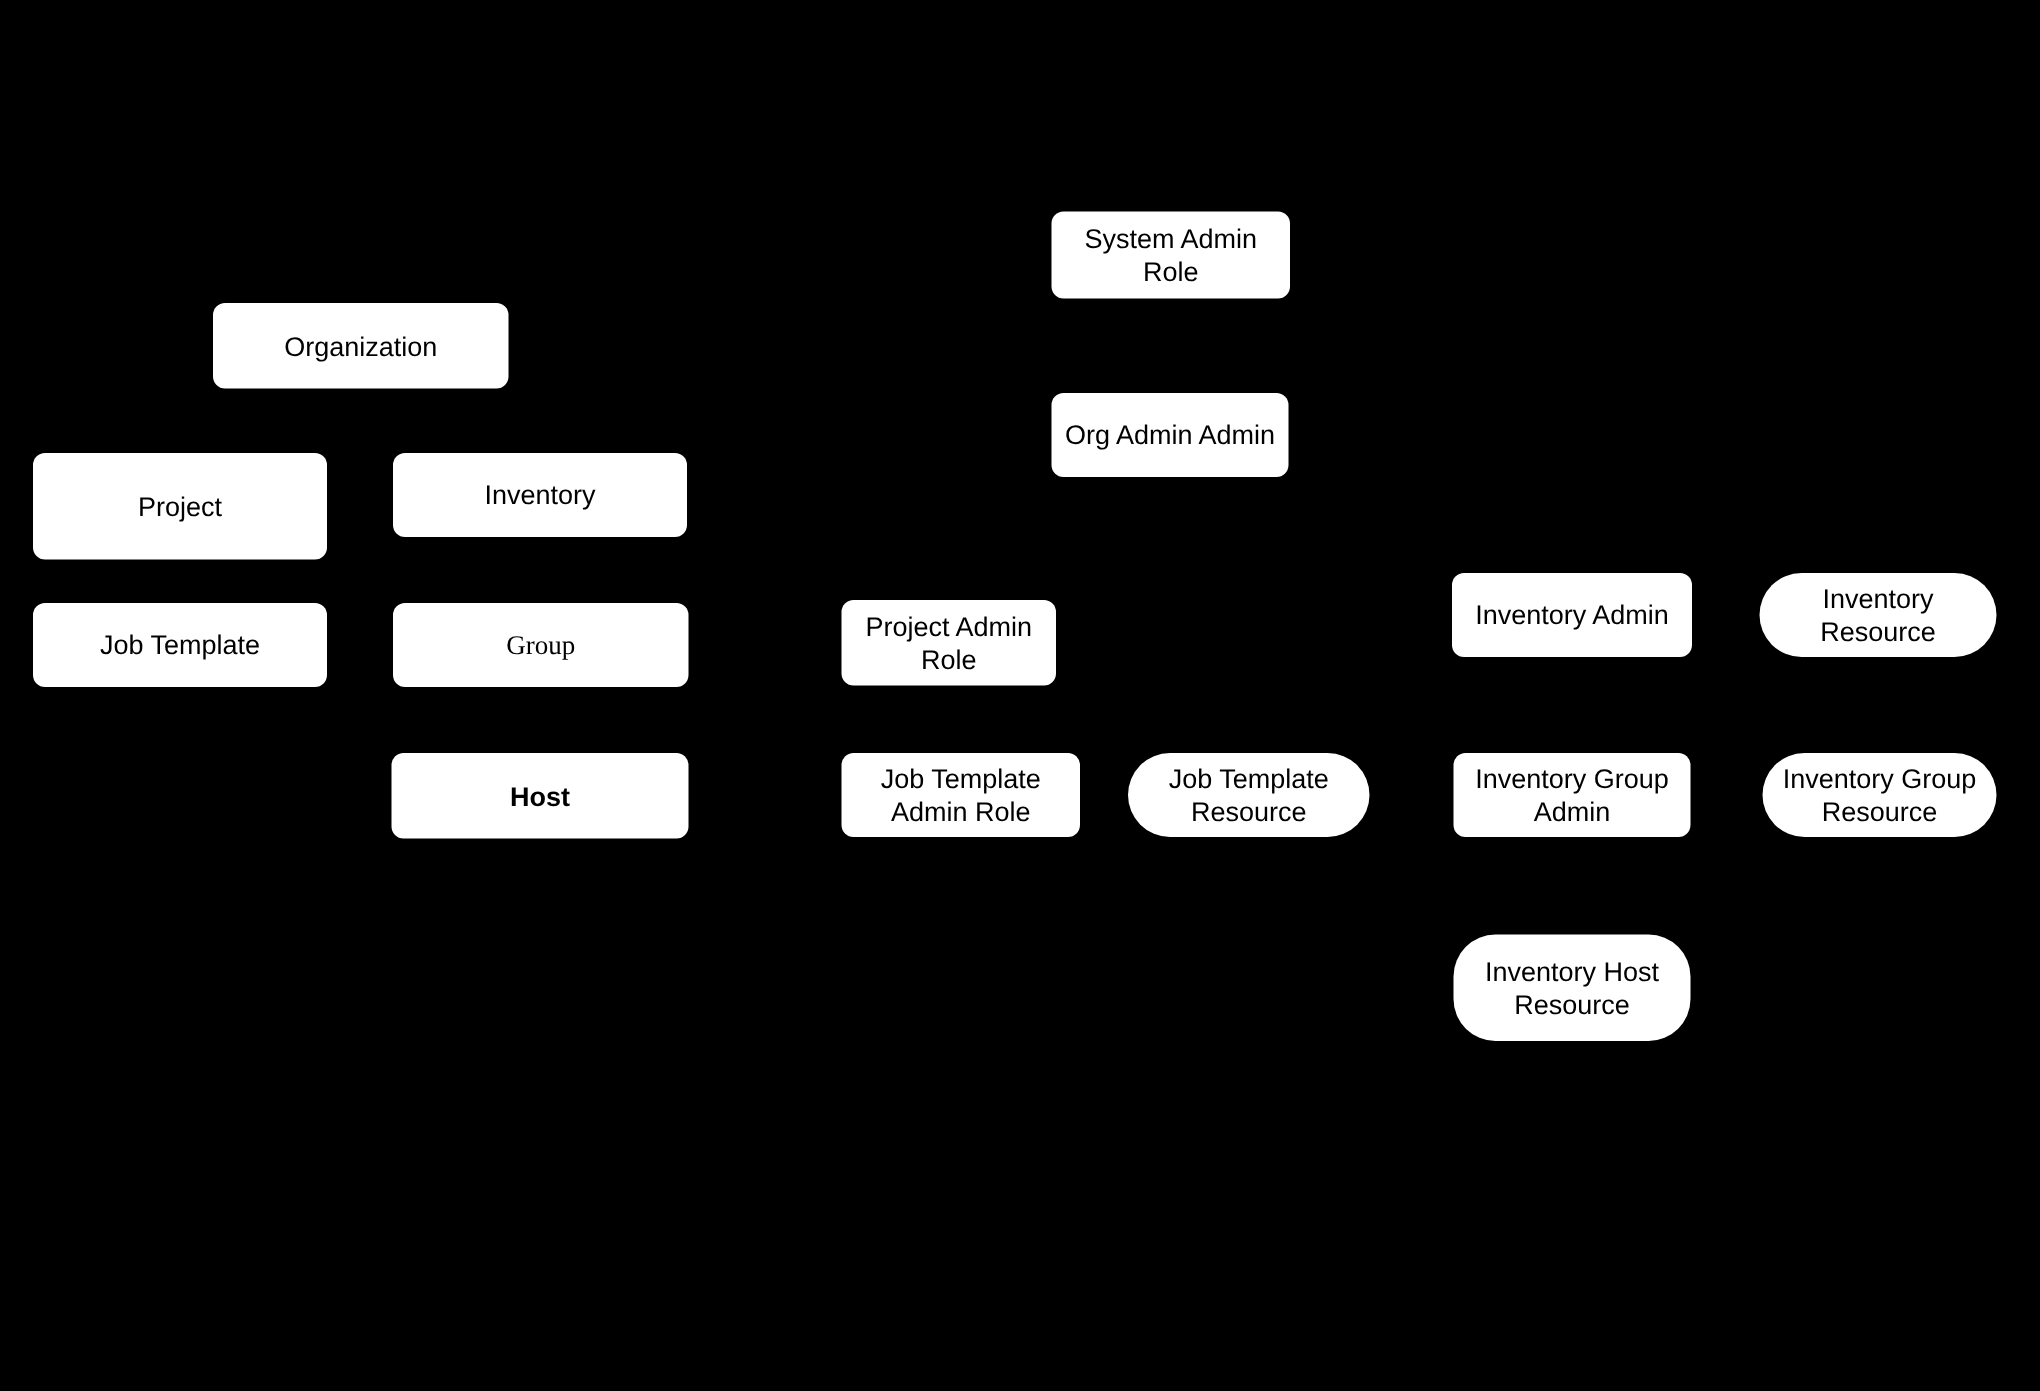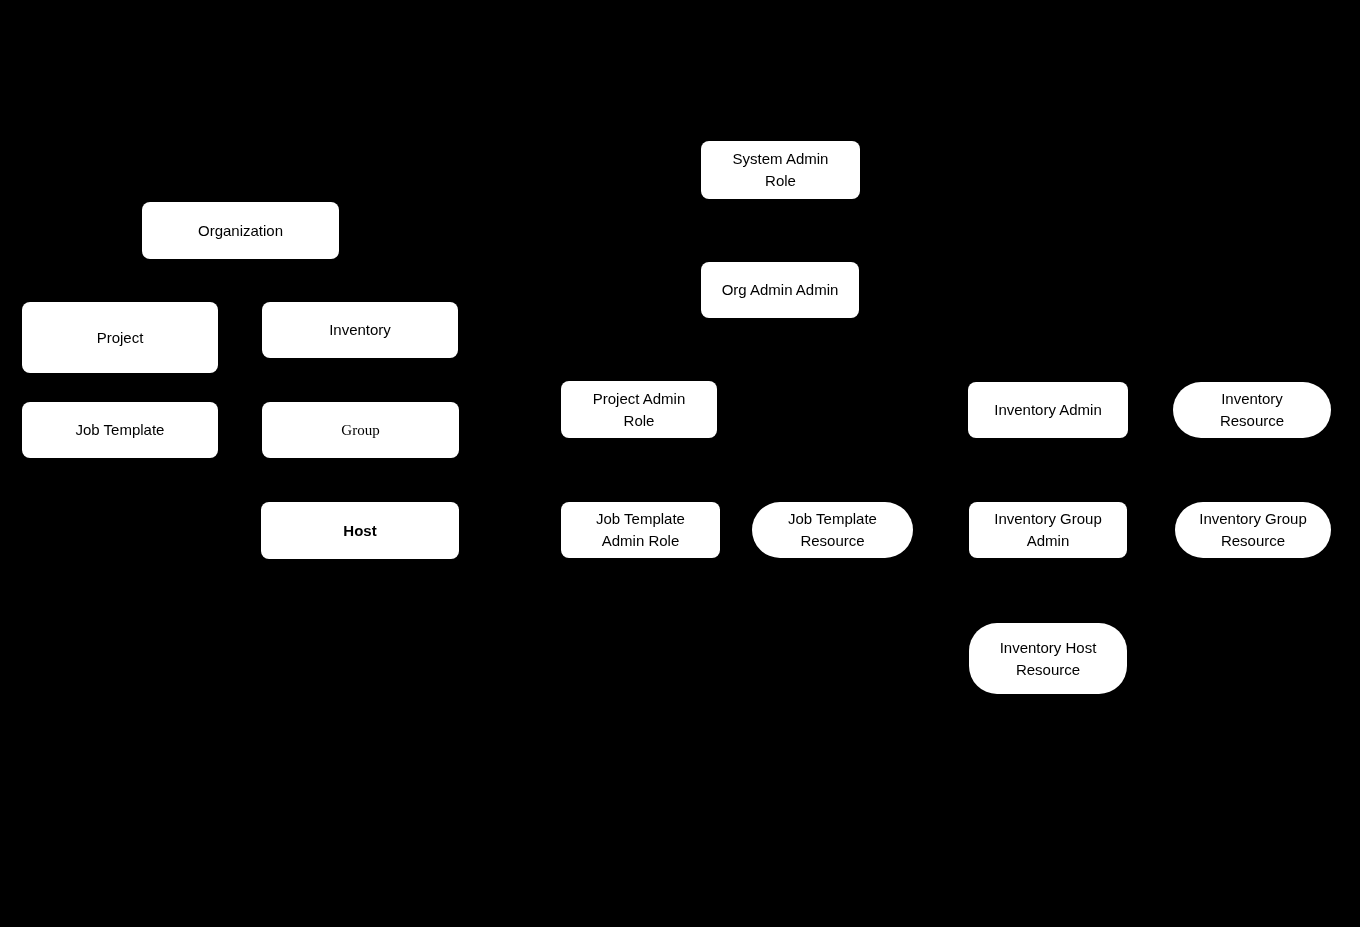--- a/index.html
+++ b/index.html
@@ -27,21 +27,21 @@
   .node.rect {
     border-radius: 8px;
   }
   .node.stadium {
     border-radius: 28px;
   }
   .node-label {
     display: block;
     width: 100%;
     text-align: center;
-    font-size: 15px;
+    font-size: 18px;
     line-height: 22px;
     white-space: pre-line;
   }
 </style>
 </head>
 <body>
 
 <div id="canvas">
 
   <div class="node rect" style="left:142px; top:202px; width:197px; height:57px;">
@@ -71,21 +71,21 @@
   <div class="node rect" style="left:701px; top:141px; width:159px; height:58px;">
     <span class="node-label">System Admin
 Role</span>
   </div>
 
   <div class="node rect" style="left:701px; top:262px; width:158px; height:56px;">
     <span class="node-label">Org Admin Admin</span>
   </div>
 
 
-  <div class="node rect" style="left:561px; top:381px; width:156px; height:57px;">
+  <div class="node rect" style="left:561px; top:400px; width:143px; height:57px;">
     <span class="node-label">Project Admin
 Role</span>
   </div>
 
 
   <div class="node rect" style="left:968px; top:382px; width:160px; height:56px;">
     <span class="node-label">Inventory Admin</span>
   </div>
 
   <div class="node stadium" style="left:1173px; top:382px; width:158px; height:56px;">

